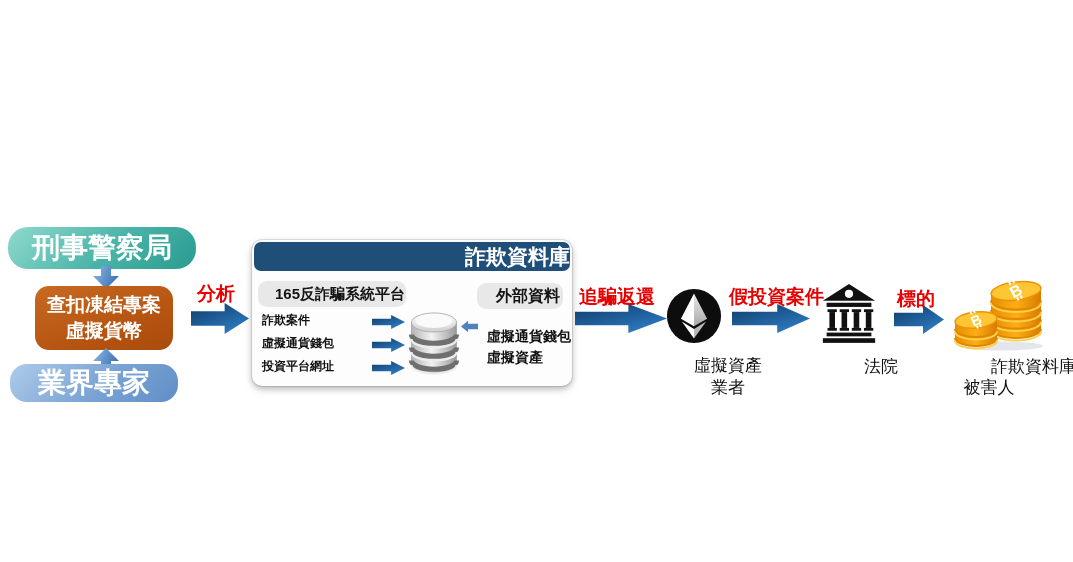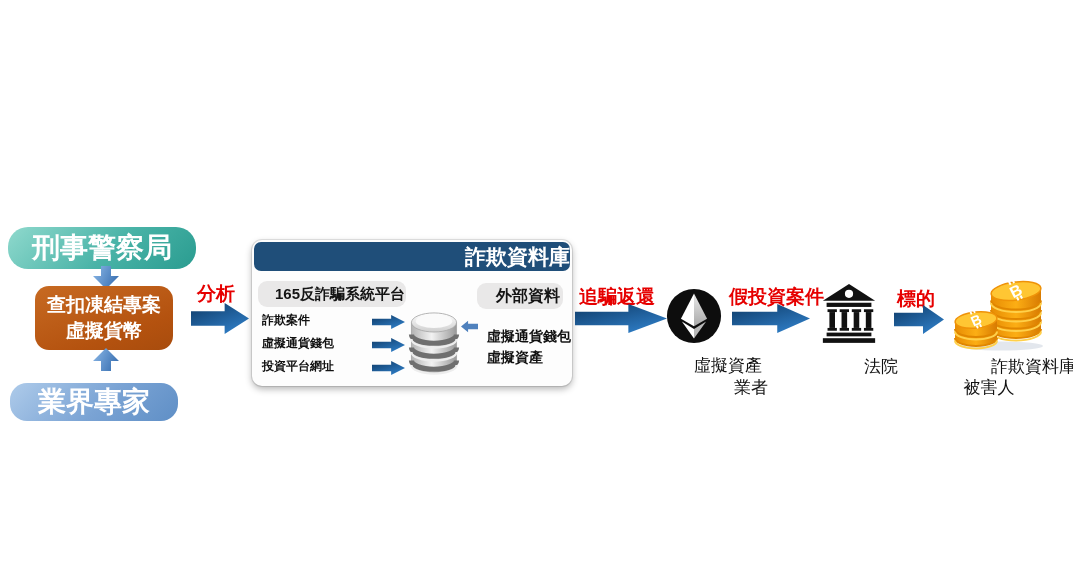--- a/index.html
+++ b/index.html
@@ -5,21 +5,21 @@
   * { margin:0; padding:0; box-sizing:border-box; }
   body { width:1073px; height:562px; background:#ffffff; font-family:"Liberation Sans","DejaVu Sans",sans-serif; overflow:hidden; }
   .canvas { position:relative; width:1073px; height:562px; background:#fff; }
   .abs { position:absolute; }
   .box { display:flex; align-items:center; justify-content:center; color:#fff; font-weight:bold; text-align:center; }
   .box-teal { left:8px; top:227px; width:188px; height:42px; border-radius:20px;
     background:linear-gradient(135deg,#8fd9cd 0%, #49b3a7 55%, #2a9c90 100%); font-size:28px; }
   .box-orange { left:35px; top:286px; width:138px; height:64px; border-radius:14px;
     background:linear-gradient(160deg,#c76a22 0%, #b4520f 70%, #a84c0d 100%); font-size:19px; line-height:1.35; }
   .box-blue { left:10px; top:364px; width:168px; height:38px; border-radius:17px;
-    background:linear-gradient(135deg,#aecbea 0%, #7aa3d4 55%, #5f8fc6 100%); font-size:28px;margin-top:19px; }
+    background:linear-gradient(135deg,#aecbea 0%, #7aa3d4 55%, #5f8fc6 100%); font-size:28px; }
   .red-label { color:#e60000; font-weight:bold; font-size:19px; text-align:center; white-space:nowrap; }
   .card { left:252px; top:240px; width:320px; height:146px; border-radius:10px; background:#fdfdfd;
     box-shadow:0 3px 7px rgba(0,0,0,0.3), 0 0 0 1px #e6e6e6; }
   .card-header { left:254px; top:242px; width:316px; height:29px; border-radius:7px;
     background:#1f4e79; display:flex; align-items:center; justify-content:flex-end;
     color:#fff; font-weight:bold; font-size:21px; }
   .pill { background:#e9e8e8; border-radius:9px; display:flex; align-items:center; justify-content:center;
     font-weight:bold; font-size:15px; color:#141414;padding-left:16px; }
   .item { font-weight:bold; font-size:12px; color:#111; white-space:nowrap; }
   .item-sm { font-weight:bold; font-size:14px; color:#111; white-space:nowrap; }
@@ -142,21 +142,21 @@
   </svg>
 
   <svg class="abs" style="left:666px; top:288px;" width="56" height="56" viewBox="0 0 60 60">
     <circle cx="30" cy="30" r="29" fill="#0d0d0d"></circle>
     <polygon points="30,6 30,41 16,33" fill="#ffffff"></polygon>
     <polygon points="30,6 44,33 30,41" fill="url(#gEthR)"></polygon>
     <polygon points="17,36 30,44 30,54" fill="#ffffff"></polygon>
     <polygon points="43,36 30,44 30,54" fill="#b9b9b9"></polygon>
   </svg>
   <div class="abs node-label" style="left:656px; top:354px; width:80px;">虛擬資產</div>
-  <div class="abs node-label" style="left:656px; top:376px; width:80px;text-align:right;">業者</div>
+  <div class="abs node-label" style="left:656px; top:376px; width:80px;">業者</div>
 
   <div class="abs red-label" style="left:729px; top:284px; width:78px;">假投資案件</div>
   <svg class="abs" style="left:732px; top:304px;" width="78" height="29" viewBox="0 0 100 34" preserveAspectRatio="none">
     <polygon points="0,9 58,9 58,0 100,17 58,34 58,25 0,25" fill="url(#gArrow)"></polygon>
   </svg>
 
   <svg class="abs" style="left:821px; top:283px;" width="56" height="60" viewBox="0 0 60 64">
     <polygon points="30,1 58,19 2,19" fill="#111"></polygon>
     <circle cx="30" cy="11.5" r="4.4" fill="#fff"></circle>
     <rect x="6" y="21" width="48" height="4.5" fill="#111"></rect>

